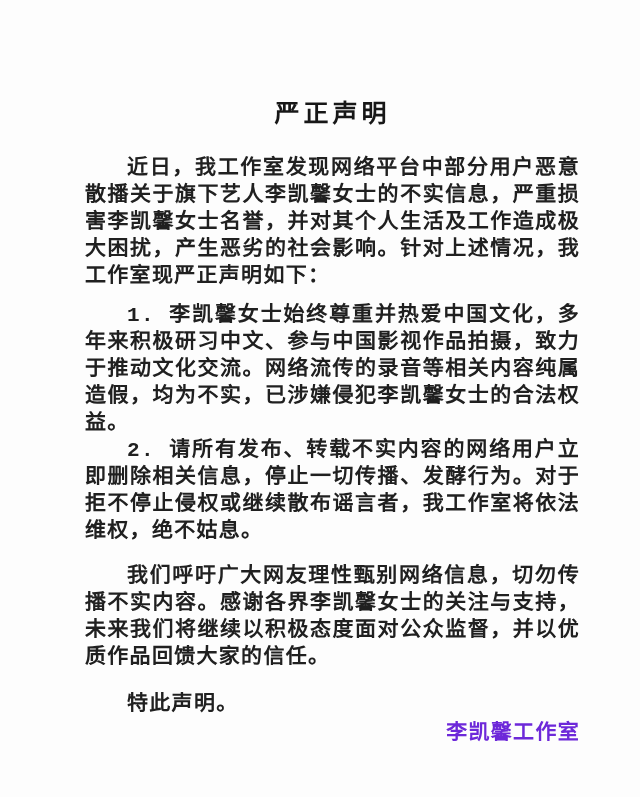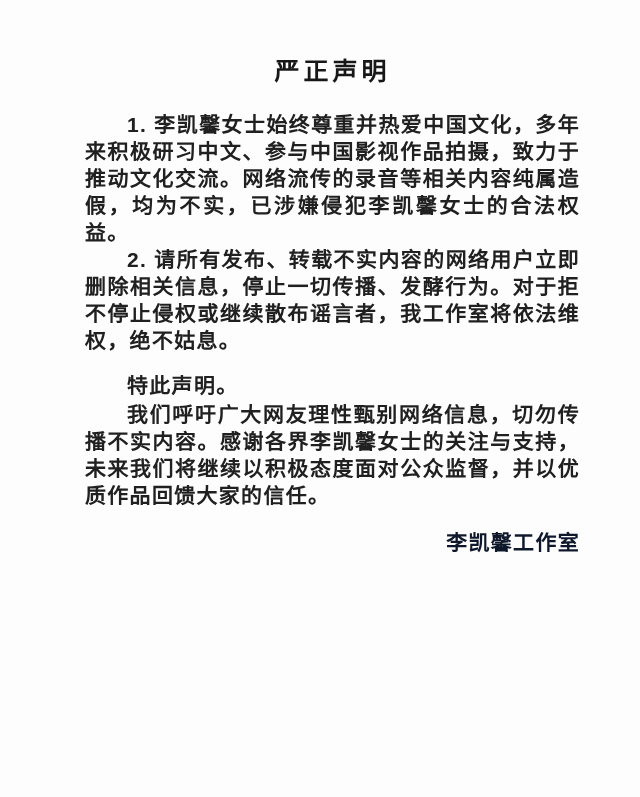--- a/index.html
+++ b/index.html
@@ -12,21 +12,22 @@
     width: 640px;
     height: 797px;
     background: #fdfdfd;
     font-family: "Liberation Sans", sans-serif;
     color: #1c1c1c;
     overflow: hidden;
     box-sizing: border-box;
   }
   .content {
     box-sizing: border-box;
-    padding: 56px 60px 0 85px;
+    padding: 100px 60px 0 85px;
+    font-family: Liberation Mono, monospace;
   }
   .title {
     margin: 0 0 24px 0;
     font-size: 25px;
     line-height: 31px;
     font-weight: 700;
     letter-spacing: 4px;
     text-align: center;
     color: #171717;
   }
@@ -45,39 +46,40 @@
   .para.gap-md   { margin-bottom: 18px; }
   .para.gap-lg   { margin-bottom: 20px; }
   .para.gap-xs   { margin-bottom: 2px; }
   .signature-block {
     margin: 0;
     text-align: right;
     font-size: 21px;
     line-height: 28px;
     letter-spacing: 1.3px;
     font-weight: 600;
-    color: #0f172a;
+    color: #6d28d9;
   }
   .signature-block .sig-line { display: block; }
 </style>
 </head>
 <body>
 
 <div class="page">
   <div class="content">
 
     <h1 class="title">严正声明</h1>
 
+    <p class="para gap-sm">近日，我工作室发现网络平台中部分用户恶意散播关于旗下艺人李凯馨女士的不实信息，严重损害李凯馨女士名誉，并对其个人生活及工作造成极大困扰，产生恶劣的社会影响。针对上述情况，我工作室现严正声明如下：</p>
 
     <p class="para gap-none">1. 李凯馨女士始终尊重并热爱中国文化，多年来积极研习中文、参与中国影视作品拍摄，致力于推动文化交流。网络流传的录音等相关内容纯属造假，均为不实，已涉嫌侵犯李凯馨女士的合法权益。</p>
 
     <p class="para gap-md">2. 请所有发布、转载不实内容的网络用户立即删除相关信息，停止一切传播、发酵行为。对于拒不停止侵权或继续散布谣言者，我工作室将依法维权，绝不姑息。</p>
 
+    <p class="para gap-lg">我们呼吁广大网友理性甄别网络信息，切勿传播不实内容。感谢各界李凯馨女士的关注与支持，未来我们将继续以积极态度面对公众监督，并以优质作品回馈大家的信任。</p>
+
     <p class="para gap-xs">特此声明。</p>
-
-    <p class="para gap-lg">我们呼吁广大网友理性甄别网络信息，切勿传播不实内容。感谢各界李凯馨女士的关注与支持，未来我们将继续以积极态度面对公众监督，并以优质作品回馈大家的信任。</p>
 
     <div class="signature-block">
       <span class="sig-line">李凯馨工作室</span>
     </div>
 
   </div>
 </div>
 
 </body></html>

